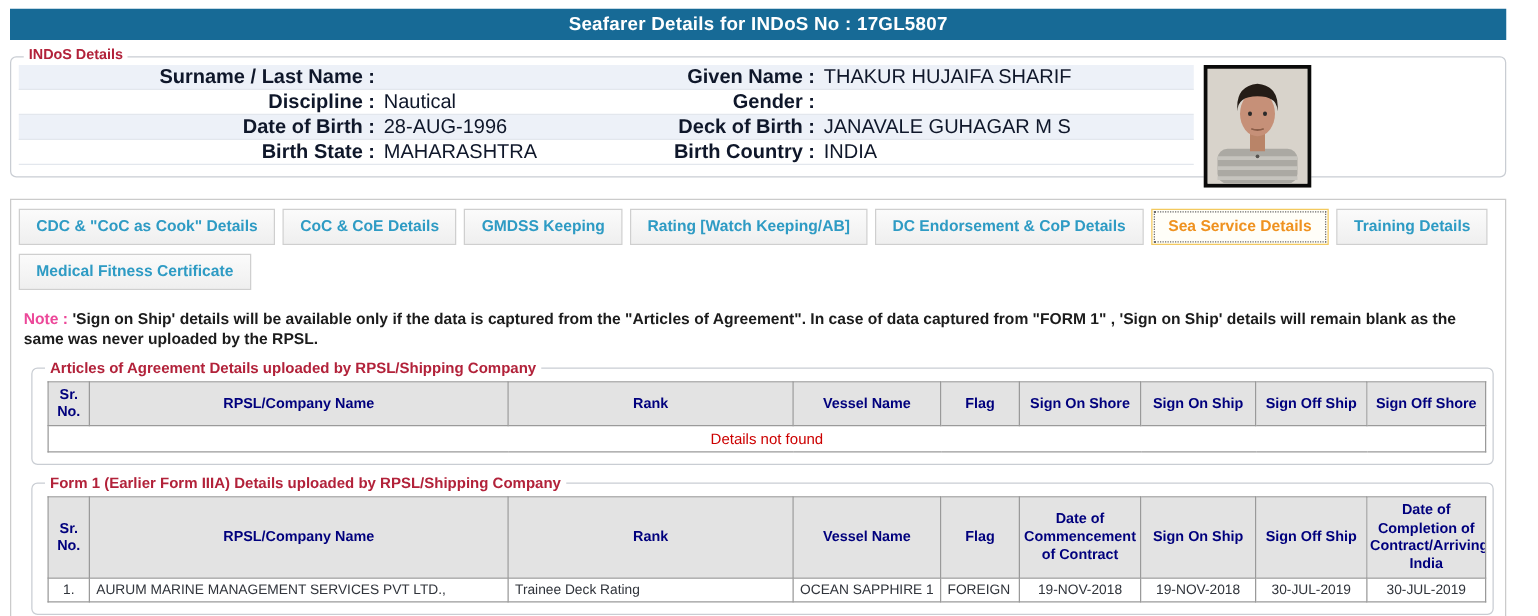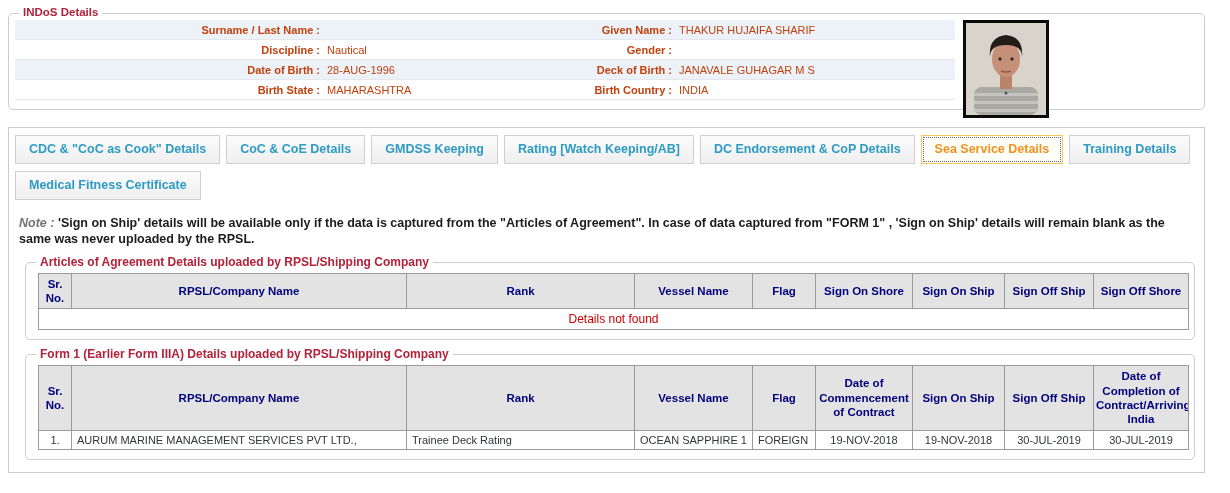--- a/index.html
+++ b/index.html
@@ -12,42 +12,42 @@
     text-align:center; font-size:15px; font-weight:bold; letter-spacing:.2px; }
 
   
   .fset { position:relative; border:1px solid #C9CDD3; border-radius:5px; background:#fff; }
   .legend { position:absolute; top:-8px; left:10px; background:#fff; padding:0 4px;
     color:#B2223A; font-weight:bold; font-size:11.5px; white-space:nowrap; }
 
   
   .indos { margin-top:13px; height:97px; }
   .drows { position:absolute; left:6px; top:6px; width:940px; }
-  .drow { display:flex; height:20px; line-height:20px; font-size:11px; color:#c2410c;
-    border-bottom:1px solid #E3E7ED;padding-left:20px; }
+  .drow { display:flex; height:20px; line-height:20px; font-size:16px; color:#0f172a;
+    border-bottom:1px solid #E3E7ED; }
   .drow.odd { background:#EDF1F8; }
   .dl { font-weight:bold; text-align:right; padding-right:7px; }
   .dl1 { width:292px; } .dv1 { width:200px; } .dl2 { width:152px; } .dv2 { flex:1; }
   .photo { position:absolute; right:155px; top:6px; width:86px; height:98px;
     border:3px solid #0A0A0A; background:#D8D3CB; overflow:hidden; }
 
   
   .panel { margin-top:17px; border:1px solid #CBCBCB; min-height:318px; background:#fff;
     padding-bottom:12px; }
   .tabrow { display:flex; gap:6px; margin:7px 0 0 6px; flex-wrap:nowrap; }
   .tab { padding:6px 13px 7px; background:linear-gradient(#FBFBFB,#EFEFEF);
     border:1px solid #CFCFCF; color:#2E9BC4; font-size:12.5px; font-weight:bold;
     white-space:nowrap; cursor:pointer; }
   .tab.active { background:#FFFEF8; color:#EF9220; border:1px solid #F3C95F;
     outline:1px dotted #6B6B6B; outline-offset:-3px; }
 
   
   .note { margin:15px 12px 0 10px; font-size:12.5px; font-weight:bold; color:#1C1C1C;
     line-height:1.3; }
-  .note-label { color:#737373;font-style:italic; }
+  .note-label { color:#ec4899; }
 
   
   .tblset { margin:14px 9px 0 16px; padding:6px 12px 9px; }
   .tblset .legend { font-size:12px; }
   table { border-collapse:collapse; table-layout:fixed; width:1150px; margin-top:4px;
     border:1px solid #6E6E6E; }
   th, td { border:1px solid #9A9A9A; font-size:11px; overflow:hidden; }
   th { background:#E3E3E3; color:#00007D; font-size:11.5px; font-weight:bold;
     text-align:center; padding:3px 2px; line-height:1.25; }
   td { color:#30343B; font-weight:normal; padding:3px 5px; height:17px; }
@@ -55,20 +55,21 @@
   .notfound td { color:#CC0000; font-size:12px; text-align:center; background:#fff; }
   col.c-sr{width:33px} col.c-co{width:335px} col.c-rk{width:228px} col.c-vs{width:118px}
   col.c-fl{width:63px} col.c-d1{width:97px} col.c-s1{width:92px} col.c-s2{width:89px}
   col.c-d2{width:95px}
 </style>
 </head>
 <body>
 
 <div class="page">
 
+  <div class="titlebar">Seafarer Details for INDoS No : 17GL5807</div>
 
   <div class="fset indos">
     <span class="legend">INDoS Details</span>
     <div class="drows">
       <div class="drow odd">
         <span class="dl dl1">Surname / Last Name :</span>
         <span class="dv1"></span>
         <span class="dl dl2">Given Name :</span>
         <span class="dv2">THAKUR HUJAIFA SHARIF</span>
       </div>

